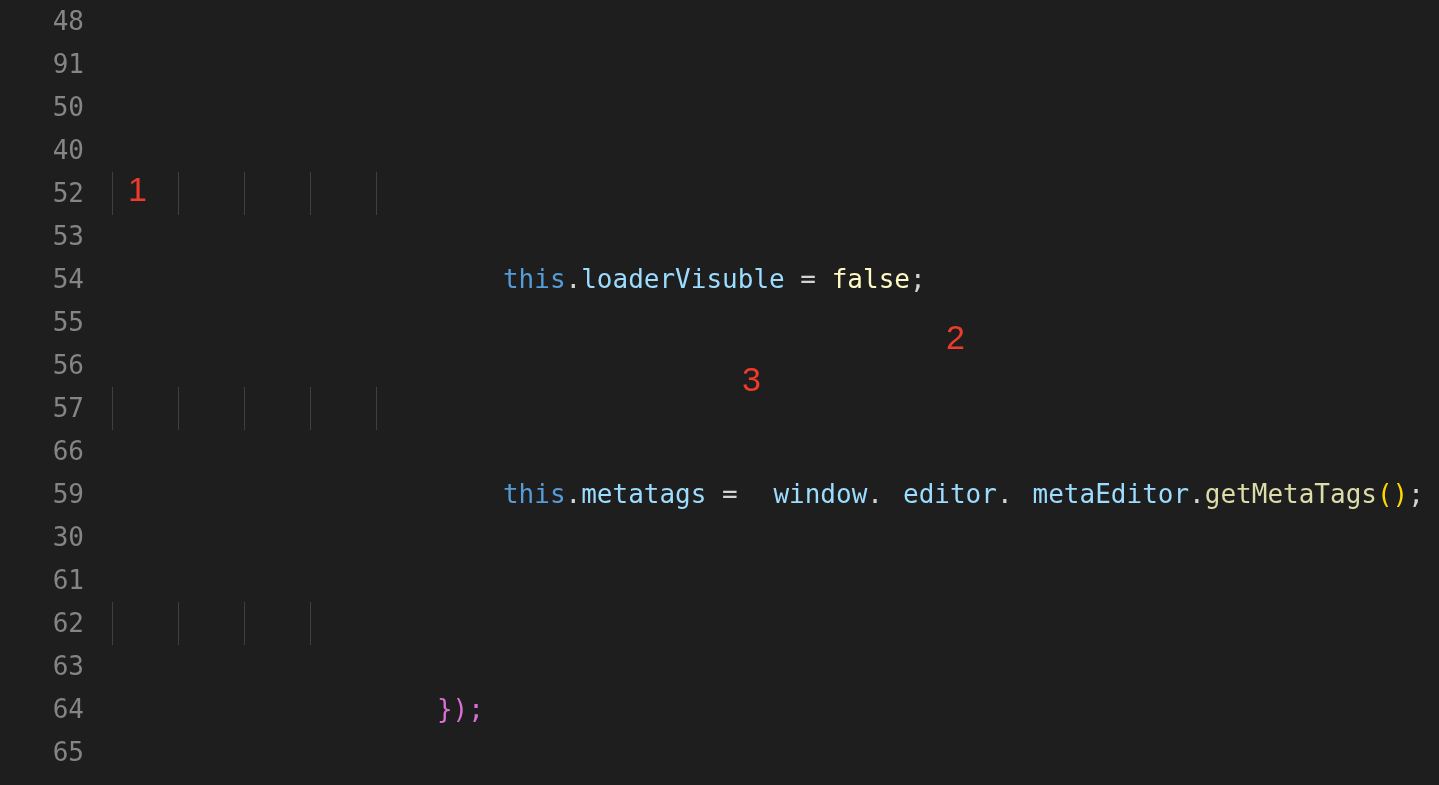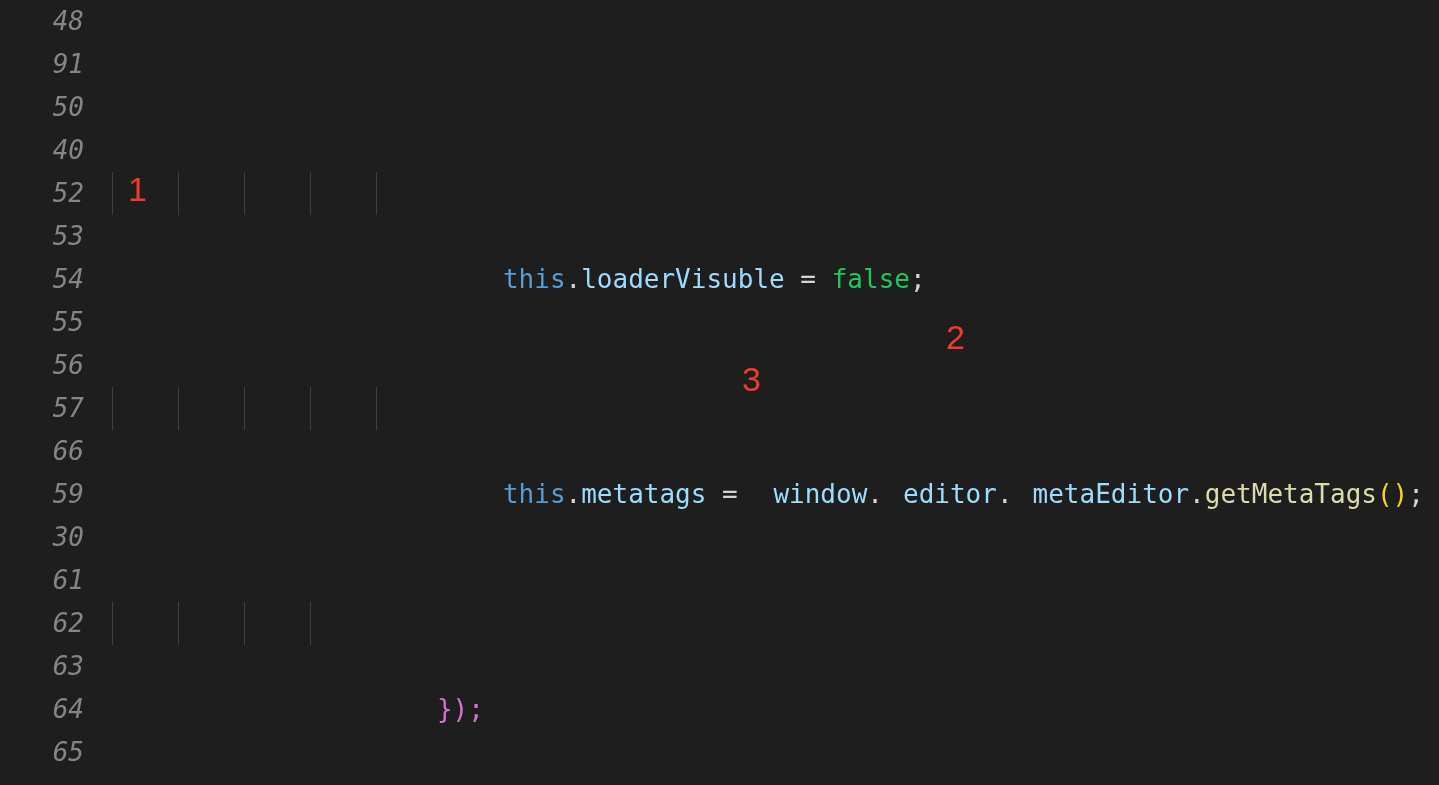--- a/index.html
+++ b/index.html
@@ -25,38 +25,37 @@
     flex-shrink: 0;
   }
   .gutter {
     width: 92px;
     background: #1e1e1e;
     color: #858585;
     text-align: right;
     padding-right: 28px;
     user-select: none;
     flex-shrink: 0;
-    font-style: italic;
   }
   .gutter .ln { height: 43px; }
   .code-area {
     flex: 1;
     position: relative;
     background: #1e1e1e;
     white-space: pre;
   }
   .line {
     height: 43px;
     position: relative;
   }
   .indent-guide {
     position:absolute; top:0; bottom:0; width:1px; background:#404040;
   }
   
-  .tok-kw    { color:#22c55e; }
+  .tok-kw    { color:#fef9c3; }
   .tok-prop  { color:#9cdcfe; }
   .tok-var   { color:#9cdcfe;margin-left:20px; }
   .tok-fn    { color:#dcdcaa; }
   .tok-punc  { color:#d4d4d4; }
   .tok-brkt  { color:#ffd700; }
   .tok-brkt2 { color:#da70d6; }
   .tok-op    { color:#d4d4d4; }
   .tok-this  { color:#569cd6; }
 
   

